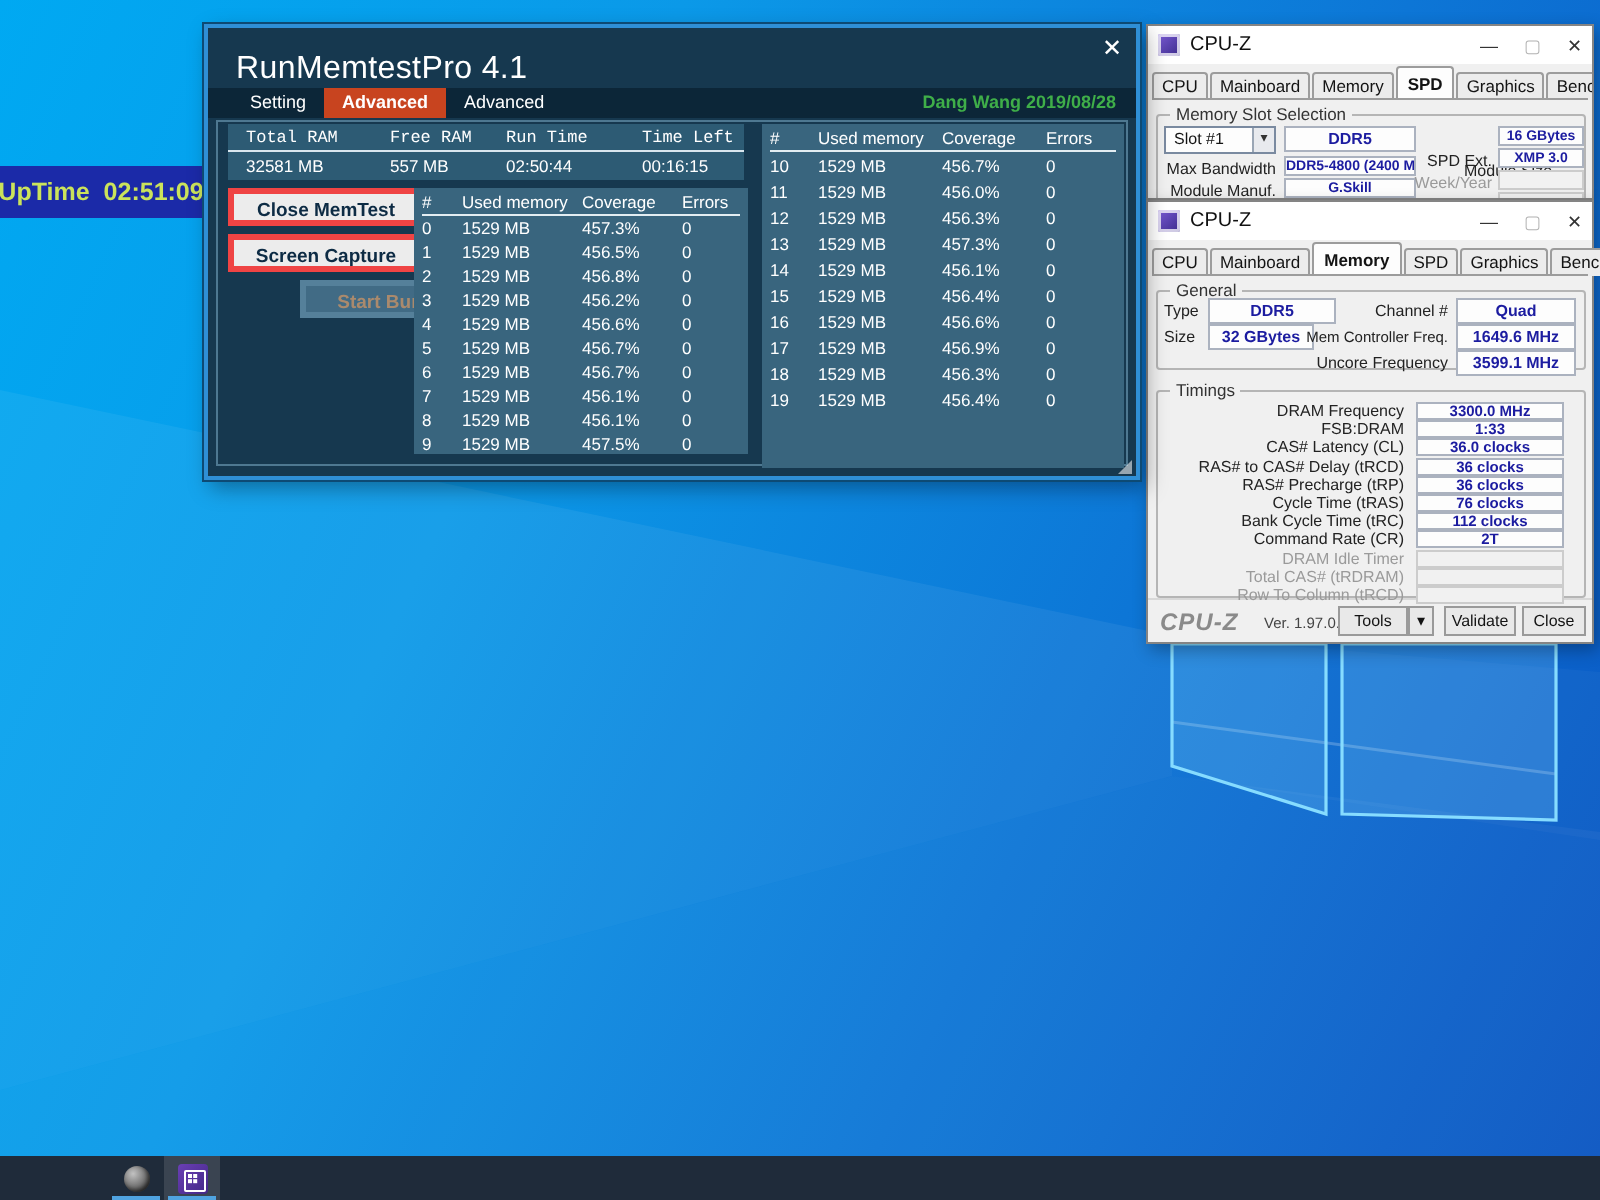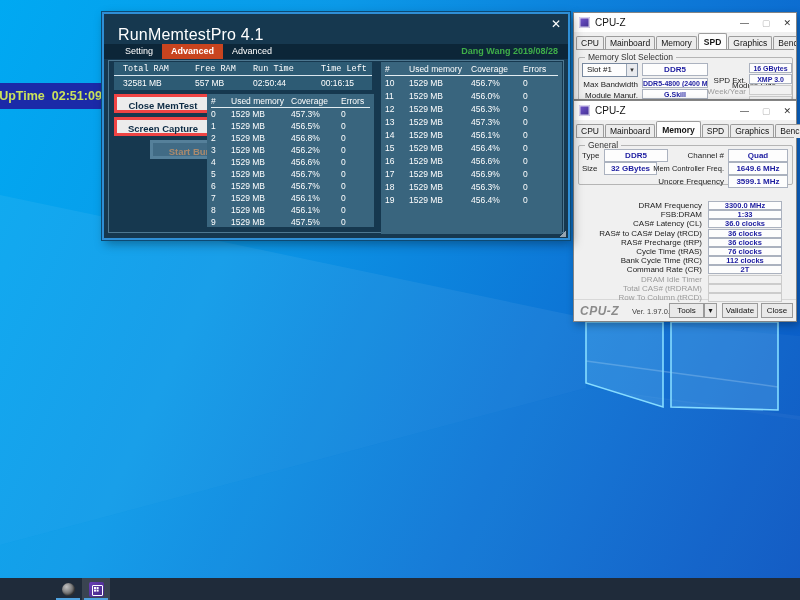--- a/index.html
+++ b/index.html
@@ -380,20 +380,23 @@
     <div class="fld" style="left:30px; top:48px; width:64px;">DDR5</div>
     <div class="lbl" style="left:98px; top:48px; width:52px;">Channel #</div>
     <div class="fld" style="left:154px; top:48px; width:60px;">Quad</div>
     <div class="lbl" style="left:8px; top:61px; width:20px; text-align:left;">Size</div>
     <div class="fld" style="left:30px; top:61px; width:53px;">32 GBytes</div>
     <div class="lbl" style="left:66px; top:61px; width:84px; font-size:7.5px;">Mem Controller Freq.</div>
     <div class="fld" style="left:154px; top:61px; width:60px;">1649.6 MHz</div>
     <div class="lbl" style="left:66px; top:74px; width:84px;">Uncore Frequency</div>
     <div class="fld" style="left:154px; top:74px; width:60px;">3599.1 MHz</div>
 
+    <div class="cz-group" style="left:4px; top:94px; width:215px; height:104px;">
+      <div class="cap">Timings</div>
+    </div>
     <div id="timing-rows"></div>
 
     <div class="cz-footer">
       <div class="cz-logo">CPU-Z</div>
       <div class="cz-ver">Ver. 1.97.0.x64</div>
       <div class="cz-btn" style="left:95px; width:35px;">Tools</div>
       <div class="cz-btn" style="left:130px; width:13px;">▾</div>
       <div class="cz-btn" style="left:148px; width:36px;">Validate</div>
       <div class="cz-btn" style="left:187px; width:32px;">Close</div>
     </div>

